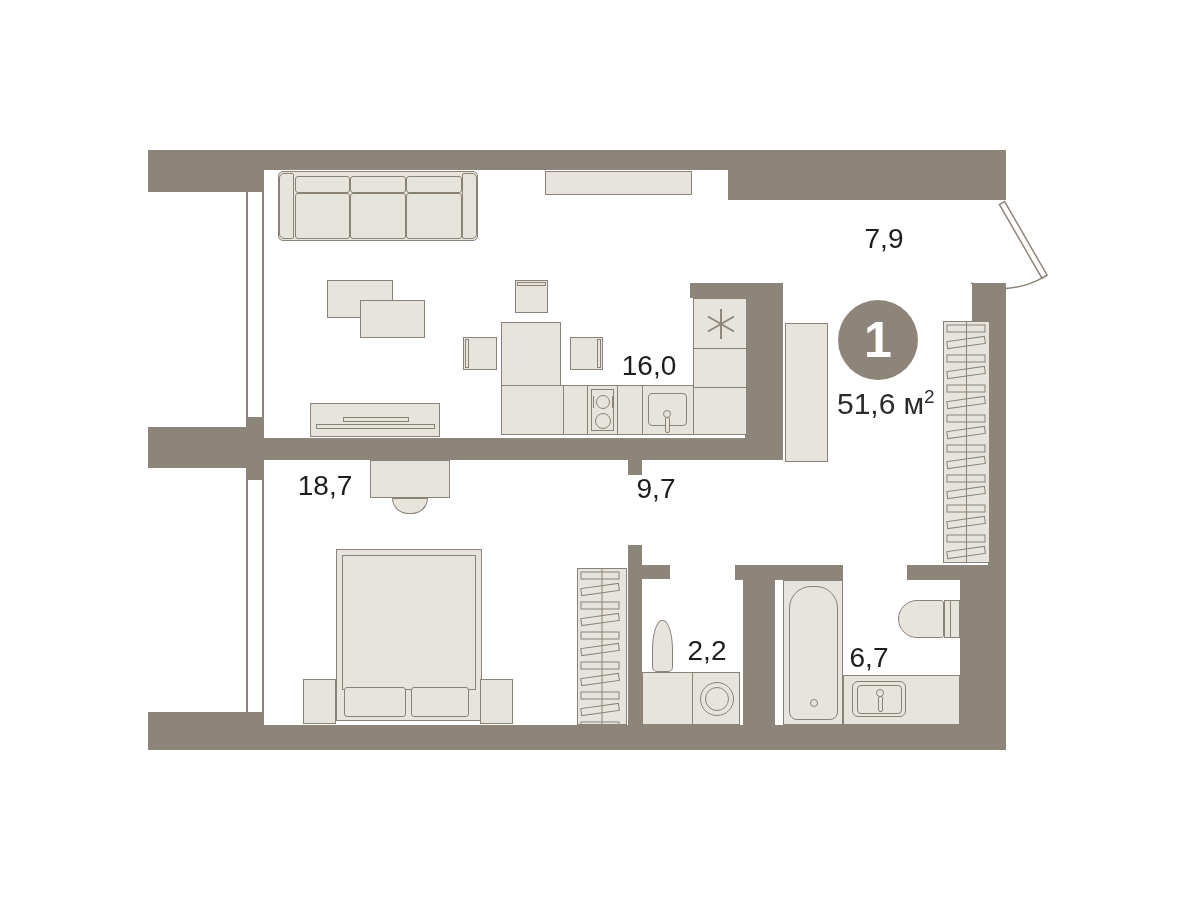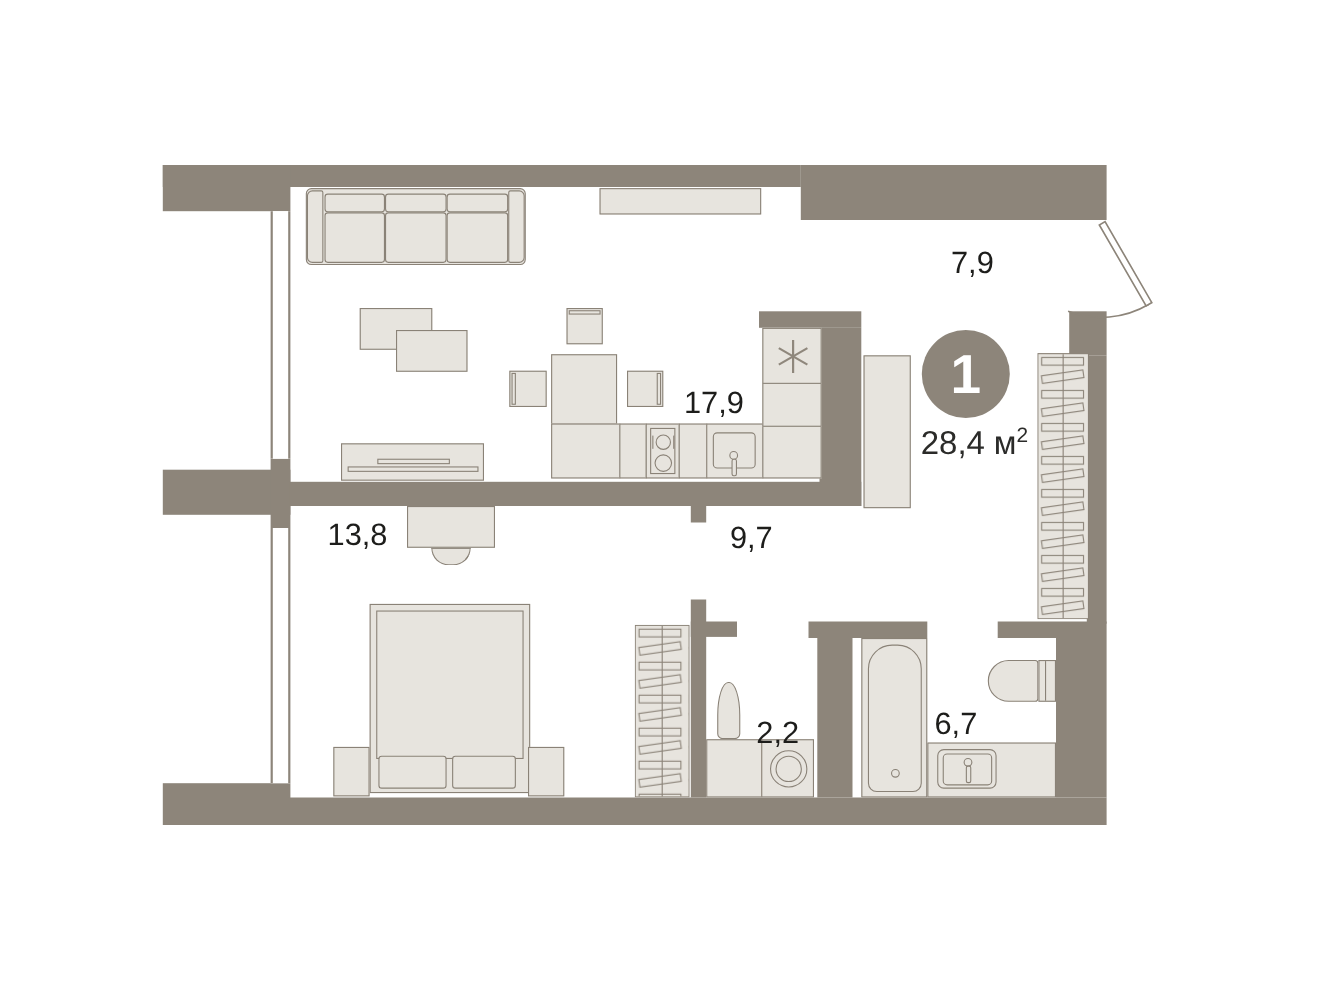--- a/index.html
+++ b/index.html
@@ -161,28 +161,28 @@
   <div class="f" style="left:852px;top:681px;width:54px;height:36px;border-radius:6px">
     <div class="o" style="left:4px;top:3px;width:45px;height:29px;border-radius:4px"></div>
     <div class="o c" style="left:23px;top:7px;width:8px;height:8px"></div>
     <div class="o" style="left:25px;top:14px;width:5px;height:16px;border-radius:2px;background:#e7e4de"></div>
   </div>
   <div class="f" style="left:898px;top:600px;width:46px;height:38px;border-radius:20px 3px 3px 20px"></div>
   <div class="f" style="left:944px;top:600px;width:16px;height:38px">
     <div class="solid" style="left:5px;top:0px;width:1px;height:36px"></div>
   </div>
 
-  <div class="lbl" style="left:649px;top:366px">17,9</div>
+  <div class="lbl" style="left:649px;top:366px">16,0</div>
   <div class="lbl" style="left:884px;top:239px">7,9</div>
-  <div class="lbl" style="left:325px;top:486px">13,8</div>
-  <div class="lbl" style="left:683px;top:489px">9,7</div>
-  <div class="lbl" style="left:707px;top:666px">2,2</div>
+  <div class="lbl" style="left:325px;top:486px">18,7</div>
+  <div class="lbl" style="left:656px;top:489px">9,7</div>
+  <div class="lbl" style="left:707px;top:651px">2,2</div>
   <div class="lbl" style="left:869px;top:658px">6,7</div>
 
   <div class="badge">
     <span>1</span>
   </div>
 
   <div class="area">
-    <span>28,4</span><span class="unit">м</span><sup>2</sup>
+    <span>51,6</span><span class="unit">м</span><sup>2</sup>
   </div>
 
 </div>
 
 </body></html>

